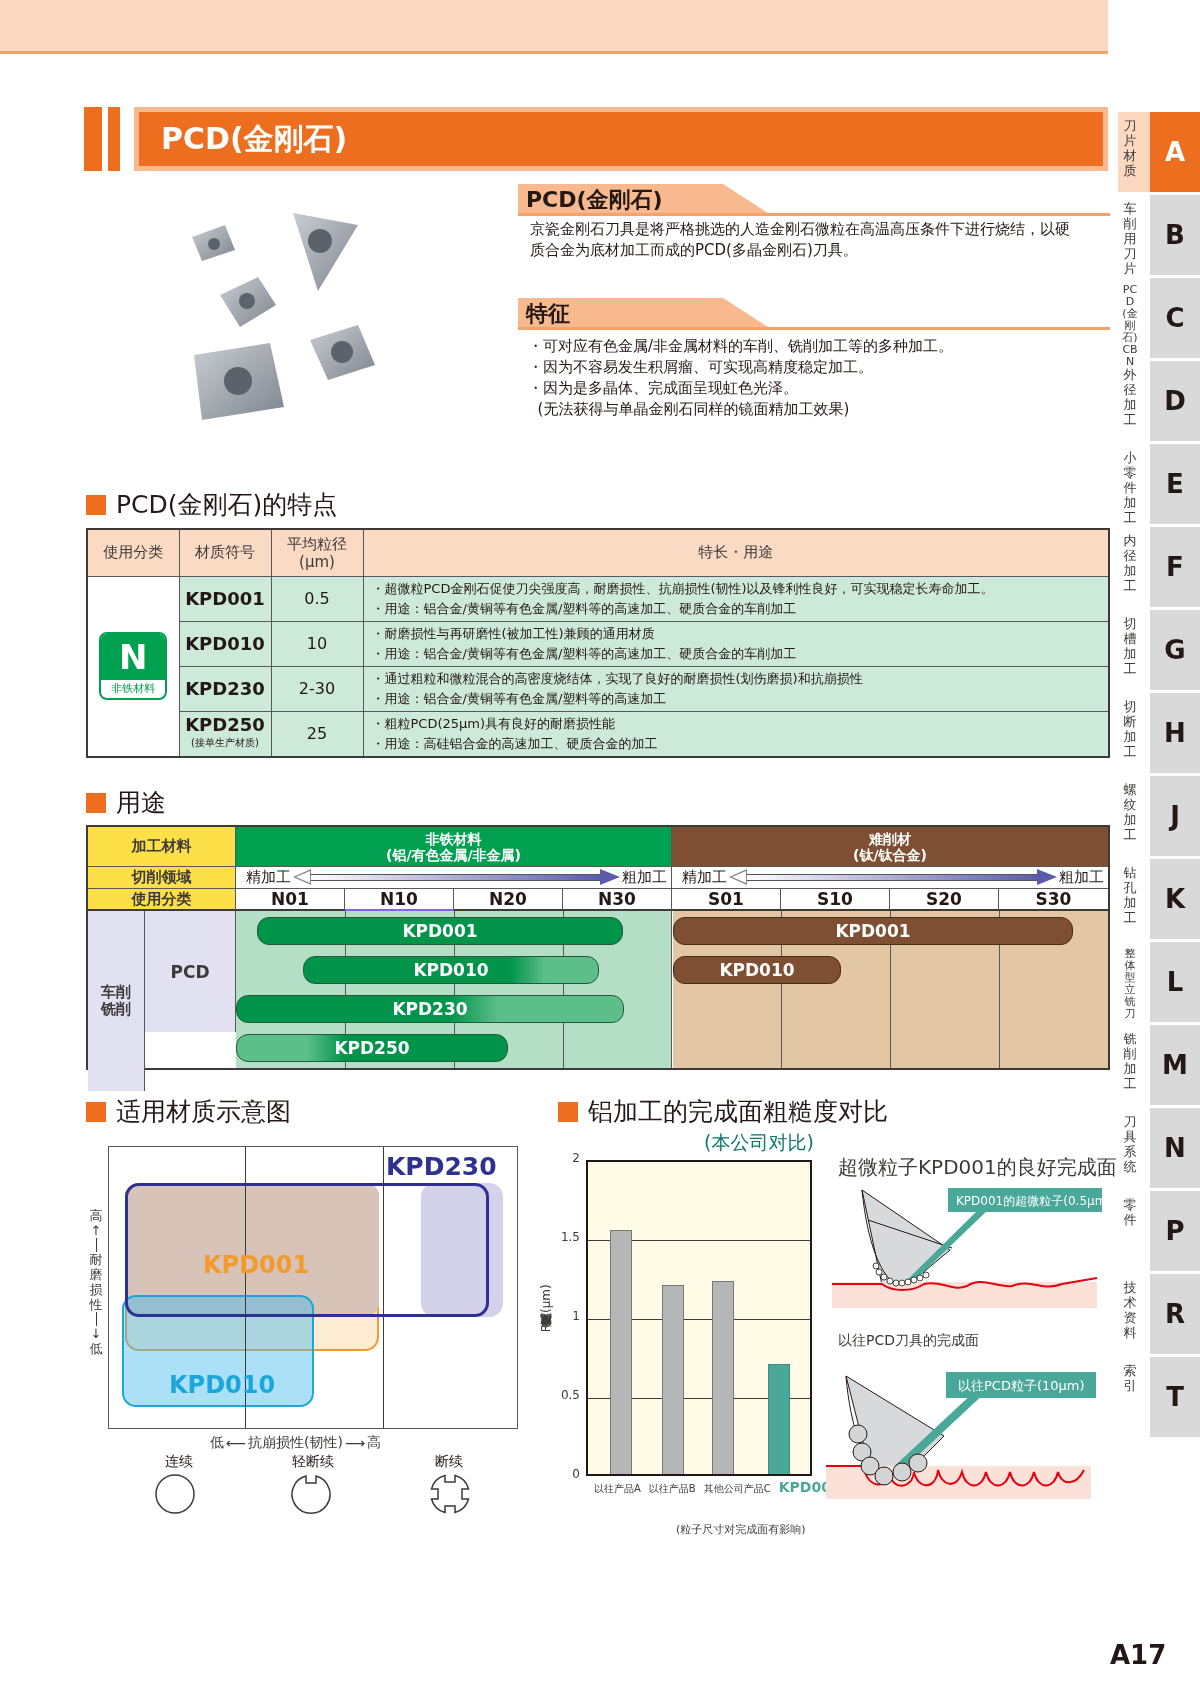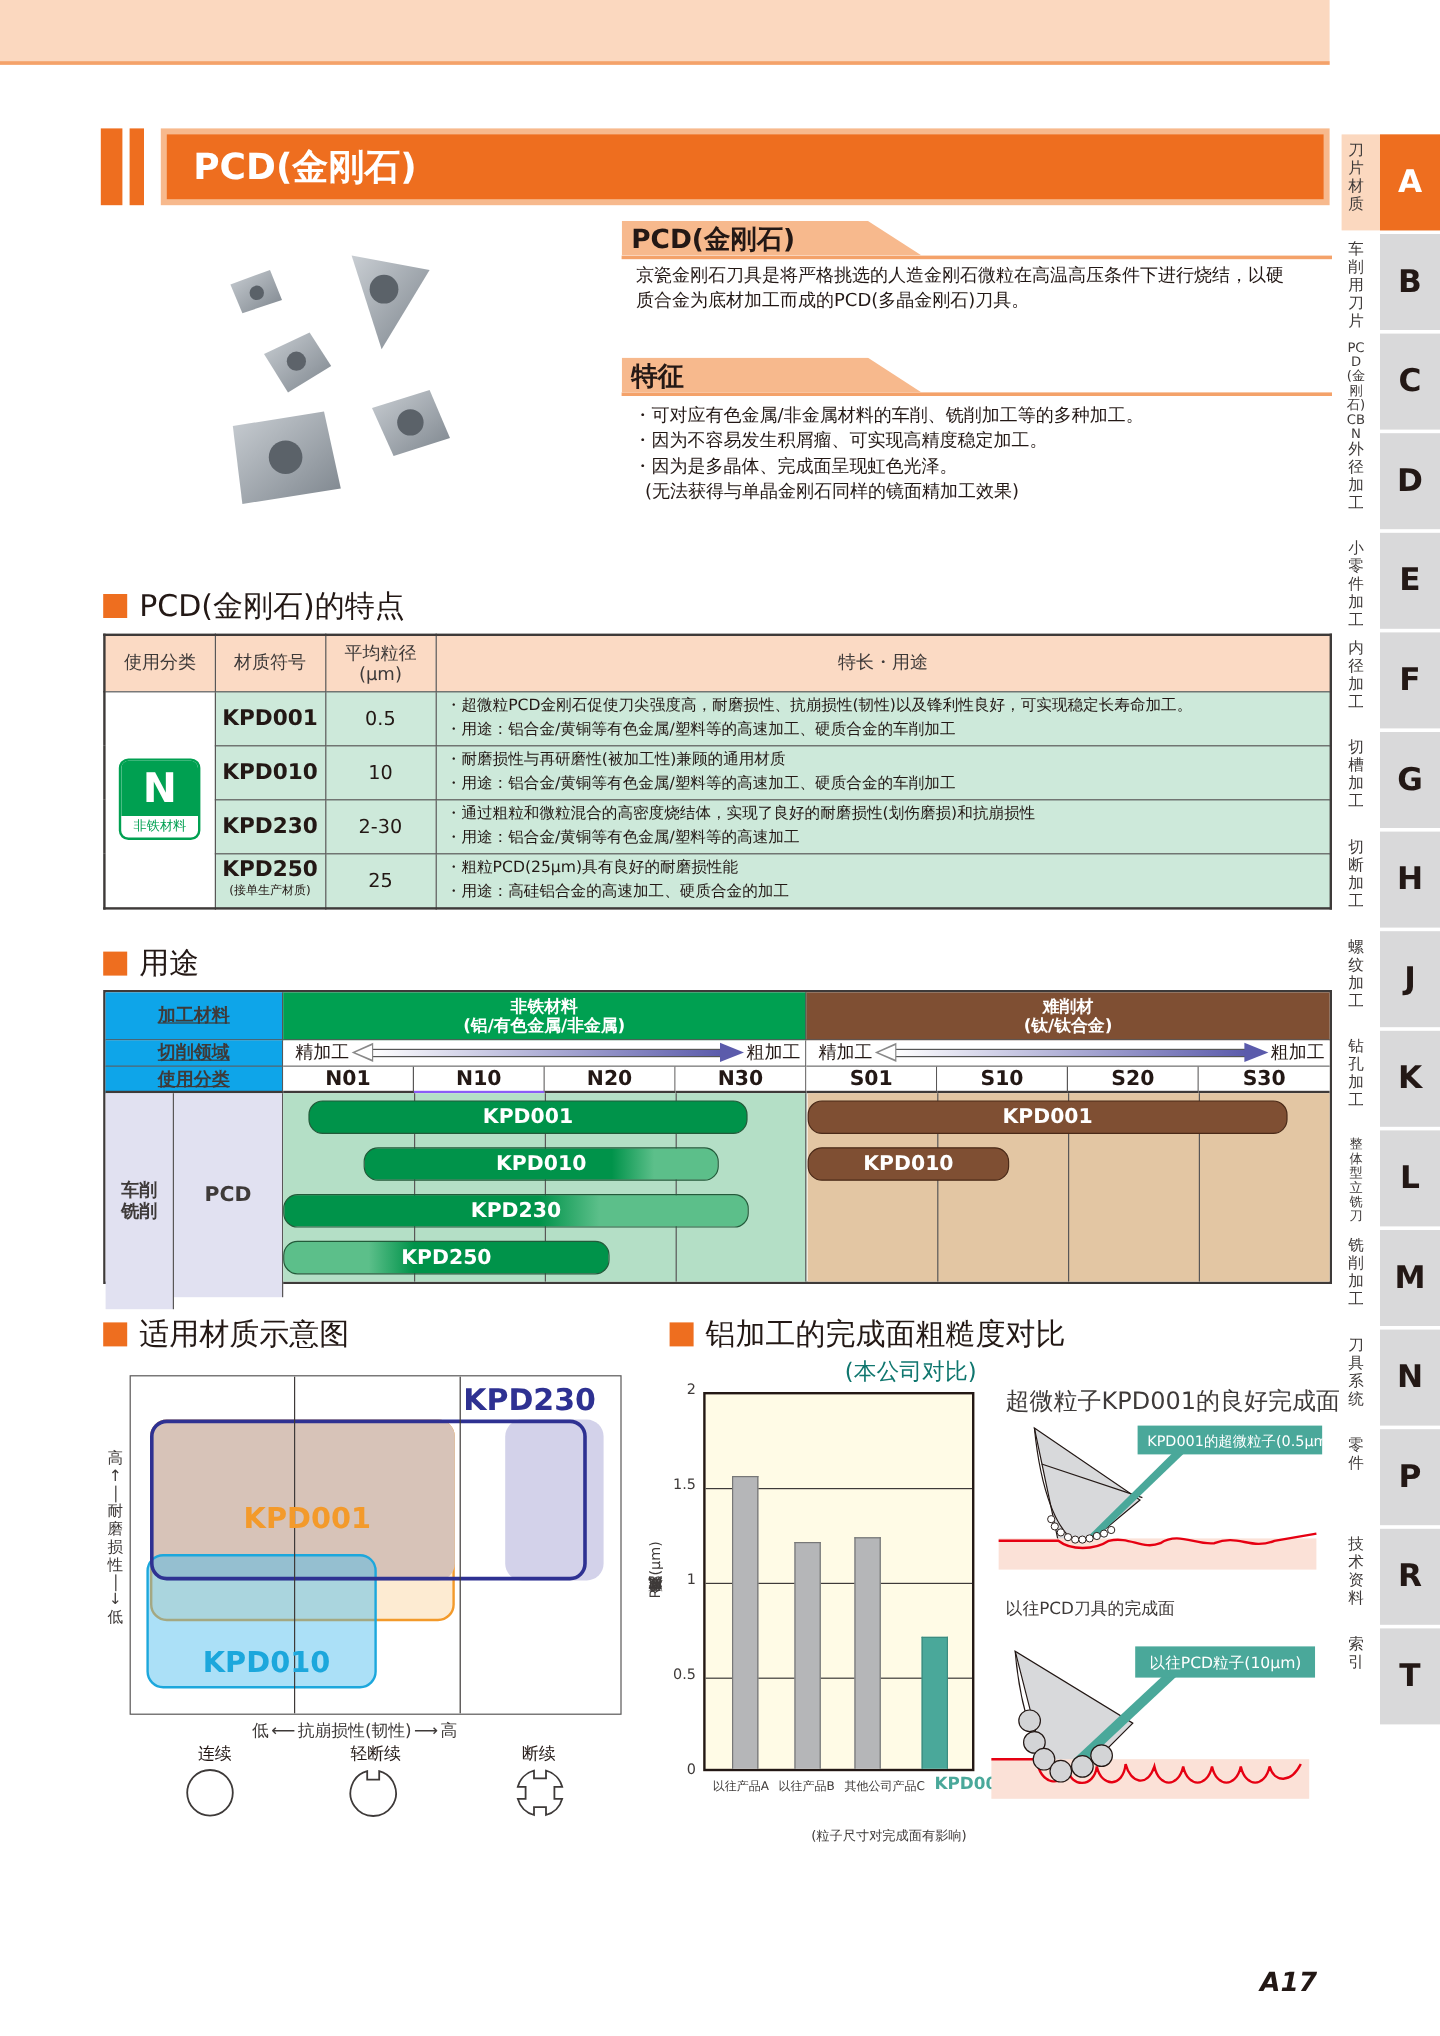--- a/index.html
+++ b/index.html
@@ -41,21 +41,21 @@
   .feat-table td.desc { padding: 2px 8px; font-size: 13px; line-height: 20px; }
   .feat-table tr.row td { height: 45px; }
   .note-small { display: block; font-size: 10px; font-weight: normal; }
   .n-badge { width: 68px; height: 68px; margin: 0 auto; border: 2px solid #00a051; border-radius: 8px; overflow: hidden; background: #fff; }
   .n-badge .big { background: #00a051; color: #fff; font-size: 34px; font-weight: bold; text-align: center; height: 46px; line-height: 46px; }
   .n-badge .small { color: #00a051; font-size: 11px; text-align: center; line-height: 18px; }
 
   
   .app { left: 86px; top: 825px; width: 1024px; height: 245px; border: 2px solid #3e3a39; }
   .app .c { position: absolute; border-right: 1px solid #595757; border-bottom: 1px solid #595757; display: flex; align-items: center; justify-content: center; text-align: center; }
-  .lav { background: #0ea5e9; text-decoration: underline; }
+  .lav { background: #fde047; }
   .lav2 { background: #e1e1f1; }
   .app .hdr-n { background: #00a051; color: #fff; font-size: 14px; font-weight: bold; line-height: 16px; }
   .app .hdr-s { background: #7f4f33; color: #fff; font-size: 14px; font-weight: bold; line-height: 16px; }
   .app .lbl { font-size: 15px; font-weight: bold; color: #3e3a39; }
   .app .cls { background: #fff; font-size: 17px; font-weight: bold; }
   .zone { position: absolute; background: #fff; border-bottom: 1px solid #595757; font-size: 15px; display: flex; align-items: center; }
   .zone .arrow { flex: 1; height: 9px; margin: 0 2px; position: relative; }
   .zone .arrow .shaft { position: absolute; left: 16px; right: 18px; top: 1px; height: 7px; background: linear-gradient(90deg, #ffffff, #5b5bab); border-top: 1px solid #555; border-bottom: 1px solid #555; }
   .zone .arrow .lh { position: absolute; left: 0; top: -4px; width: 0; height: 0; border-top: 8px solid transparent; border-bottom: 8px solid transparent; border-right: 18px solid #888; }
   .zone .arrow .lh::after { content: ""; position: absolute; left: 3px; top: -6px; border-top: 6px solid transparent; border-bottom: 6px solid transparent; border-right: 14px solid #fff; }
@@ -77,21 +77,21 @@
   .bar { position: absolute; bottom: 0; width: 22px; background: #b5b6b8; border: 1px solid #777; border-bottom: none; }
   .ytick { position: absolute; font-size: 12px; color: #3e3a39; width: 24px; text-align: right; }
 
   
   .tab-item { position: absolute; left: 1118px; width: 82px; }
   .tab-item .vtxt { position: absolute; left: 4px; top: 6px; width: 16px; font-size: 13px; line-height: 15px; color: #3e3a39; text-align: center; word-break: break-all; }
   .tab-item .letter { position: absolute; left: 32px; top: 0; width: 50px; height: 100%; background: #d9d9da; color: #231815; font-size: 26px; font-weight: bold; display: flex; align-items: center; justify-content: center; }
   .tab-item.active { background: #fbd8bf; }
   .tab-item.active .letter { background: #ee6e1f; color: #fff; }
 
-  .page-num { left: 1050px; top: 1640px; font-size: 22px; font-weight: bold; color: #231815; font-style: italic; }
+  .page-num { left: 1110px; top: 1640px; font-size: 26px; font-weight: bold; color: #231815; }
 </style>
 </head>
 <body>
 
 <div class="abs top-band"></div>
 
 <div class="abs banner-stripes">
     <span></span>
     <span></span>
   </div>
@@ -201,21 +201,21 @@
   <span>用途</span>
 </div>
 
 <div class="abs app">
 
   <div class="c lav lbl" style="left:0; top:0; width:148px; height:40px;">加工材料</div>
   <div class="c lav lbl" style="left:0; top:40px; width:148px; height:22px;">切削领域</div>
   <div class="c lav lbl" style="left:0; top:62px; width:148px; height:22px; border-bottom:2px solid #3e3a39;">使用分类</div>
   <div class="c lav2 lbl" style="left:0; top:84px; width:57px; height:180px; border-bottom:none; white-space:pre-line; line-height:17px;">车削
 铣削</div>
-  <div class="c lav2 lbl" style="left:57px; top:84px; width:91px; height:170px; border-bottom:none; font-size:17px;">PCD</div>
+  <div class="c lav2 lbl" style="left:57px; top:84px; width:91px; height:121px; border-bottom:none; font-size:17px;">PCD</div>
 
   <div class="c hdr-n" style="left:148px; top:0; width:436px; height:40px; flex-direction:column;">
     <div>非铁材料</div>
     <div>(铝/有色金属/非金属)</div>
   </div>
   <div class="c hdr-s" style="left:584px; top:0; width:436px; height:40px; flex-direction:column; border-right:none;">
     <div>难削材</div>
     <div>(钛/钛合金)</div>
   </div>
 

